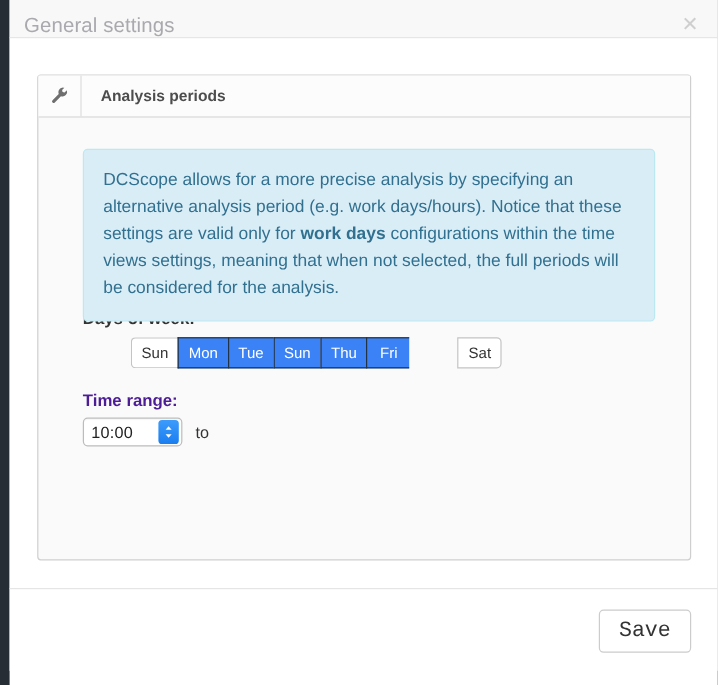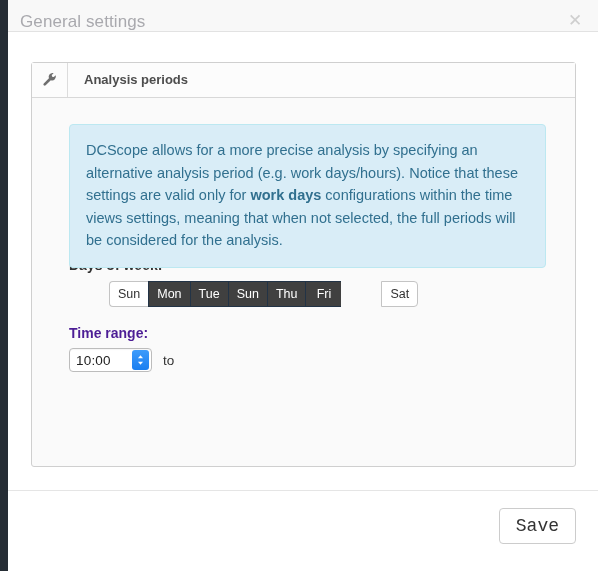--- a/index.html
+++ b/index.html
@@ -163,21 +163,21 @@
   .day-btn:last-child { border-right-width: 1px; }
   .day-btn:first-child { border-radius: 4px 0 0 4px; }
   .day-btn:last-child { border-radius: 0 4px 4px 0; }
   .day-btn.off {
     background: #ffffff;
     color: #333333;
     border-color: #c4c4c4;
     margin-left: 40px;
   }
   .day-btn.on {
-    background: #404040;
+    background: #3b82f6;
     color: #ffffff;
     border-color: #223346;
   }
 
   
   #time-label {
     position: absolute;
     left: 37px;
     top: 227px;
     font-size: 14px;

